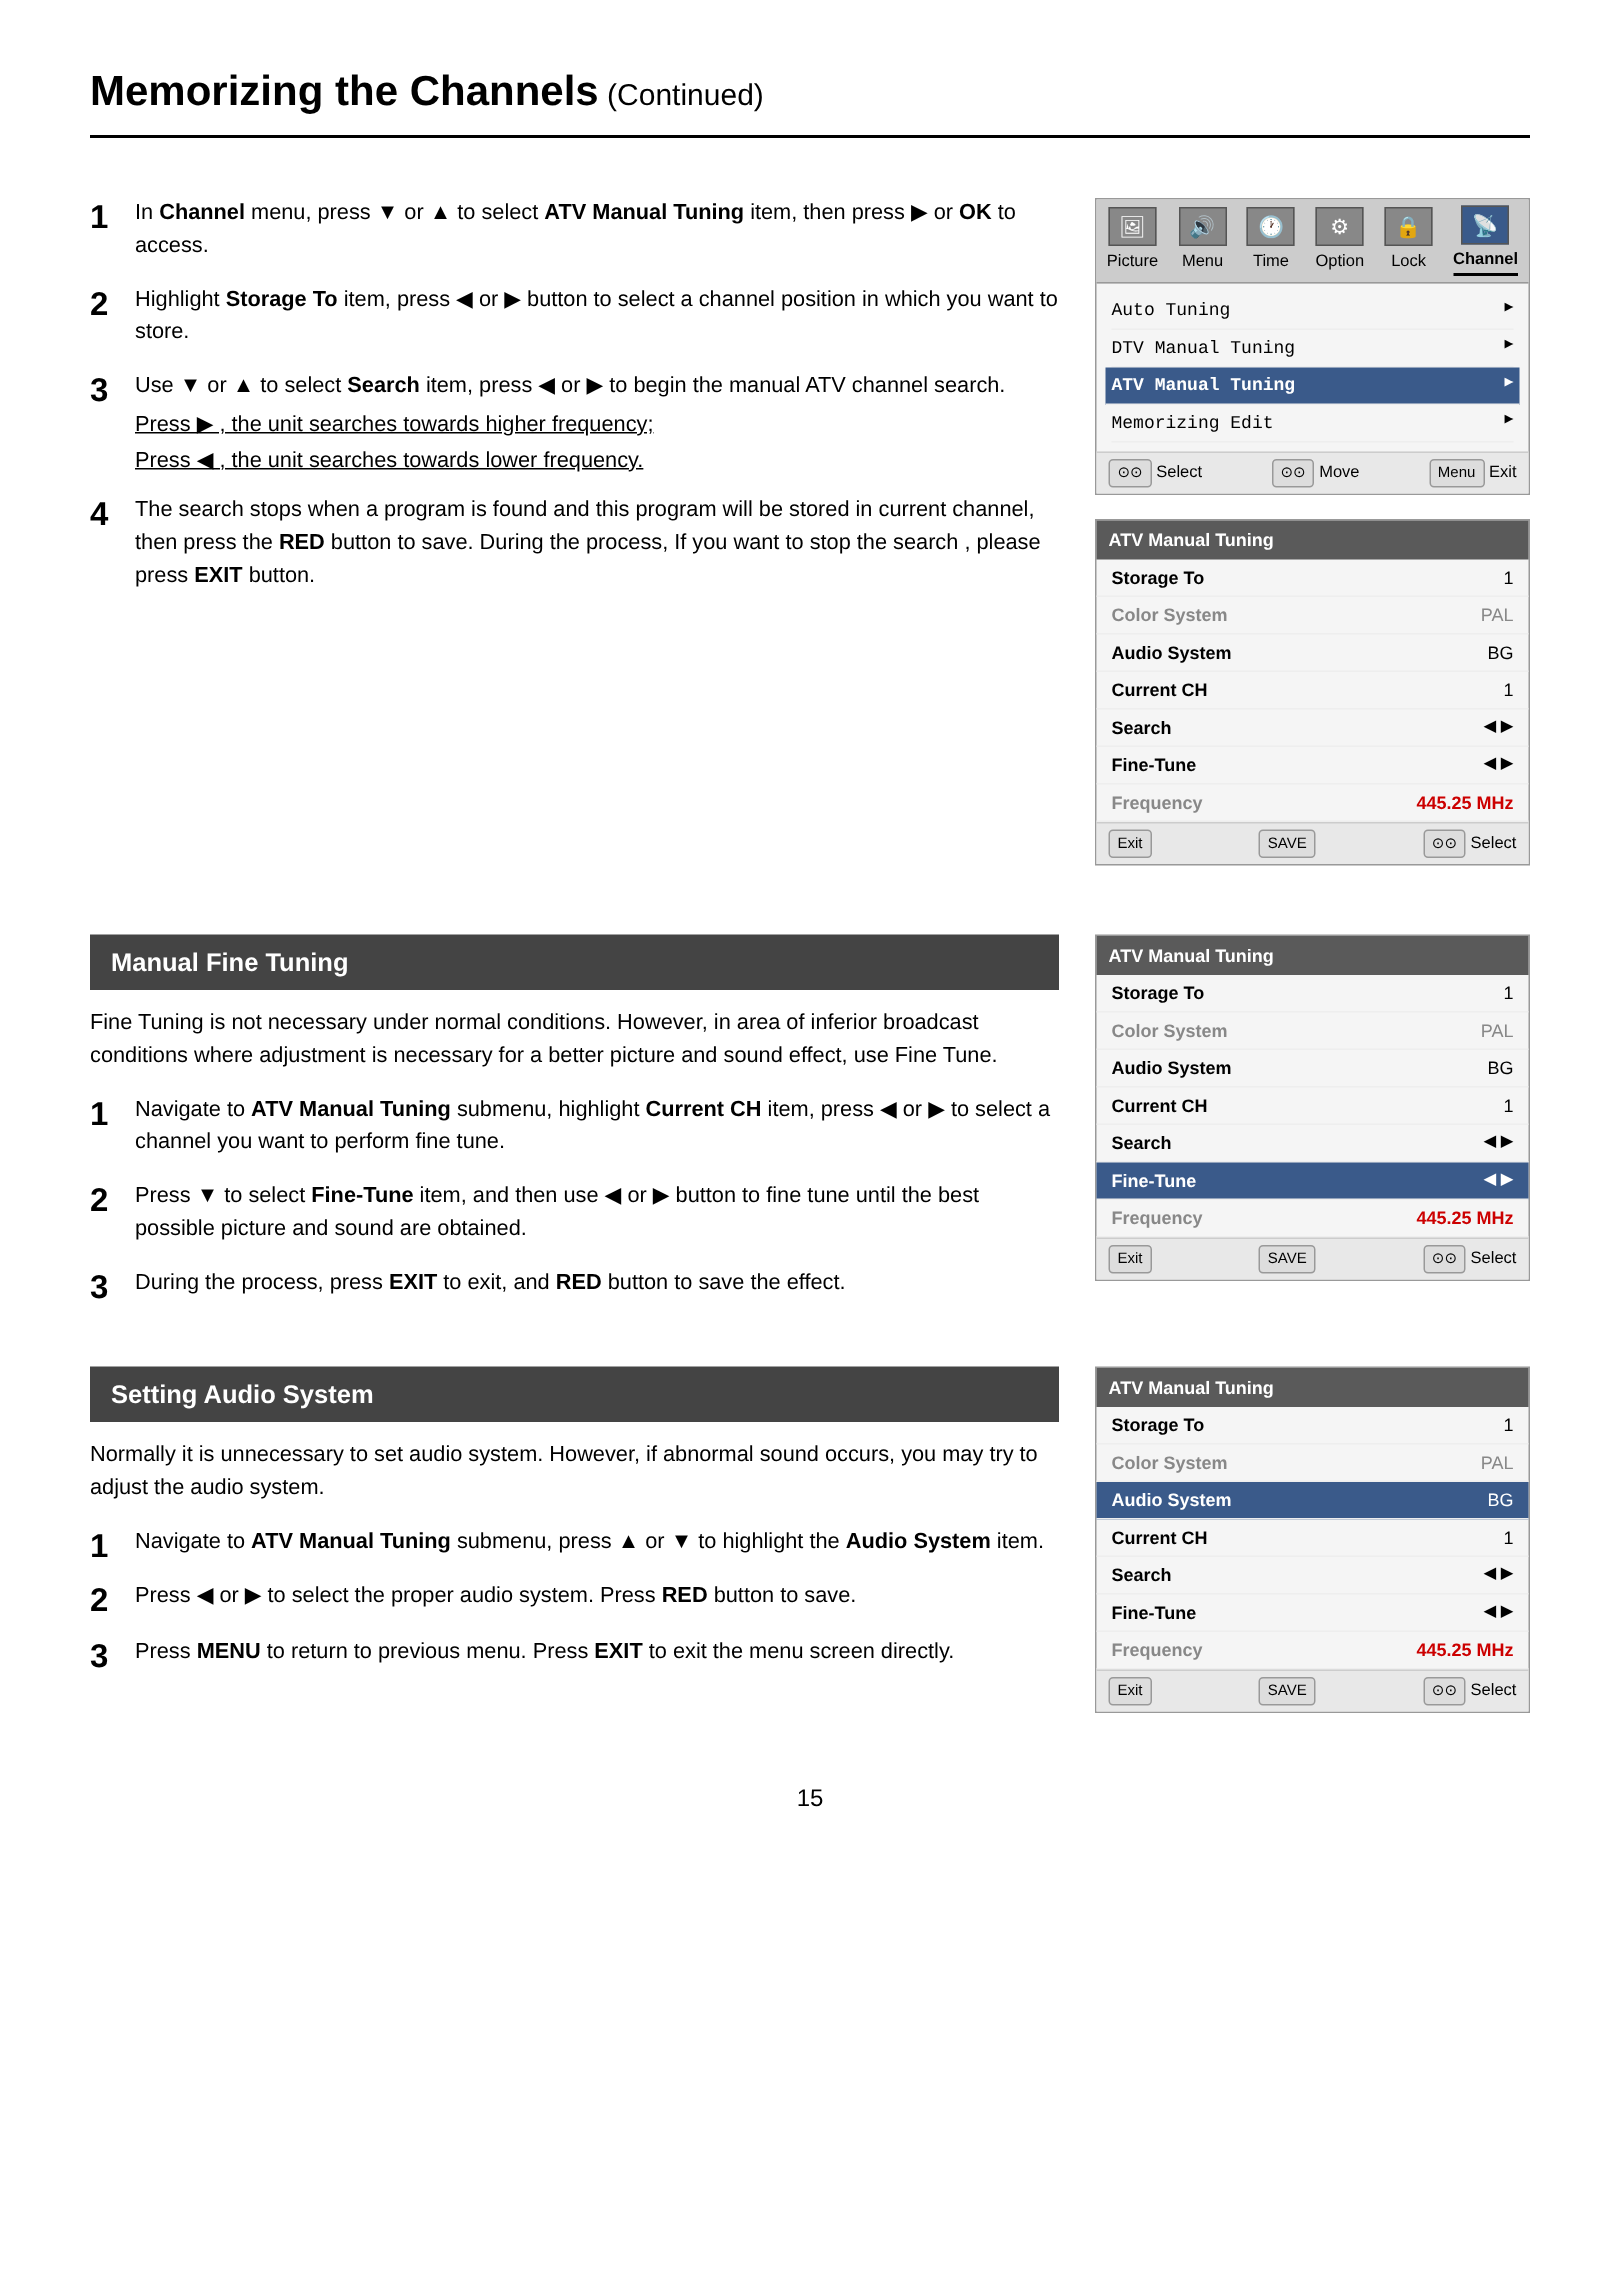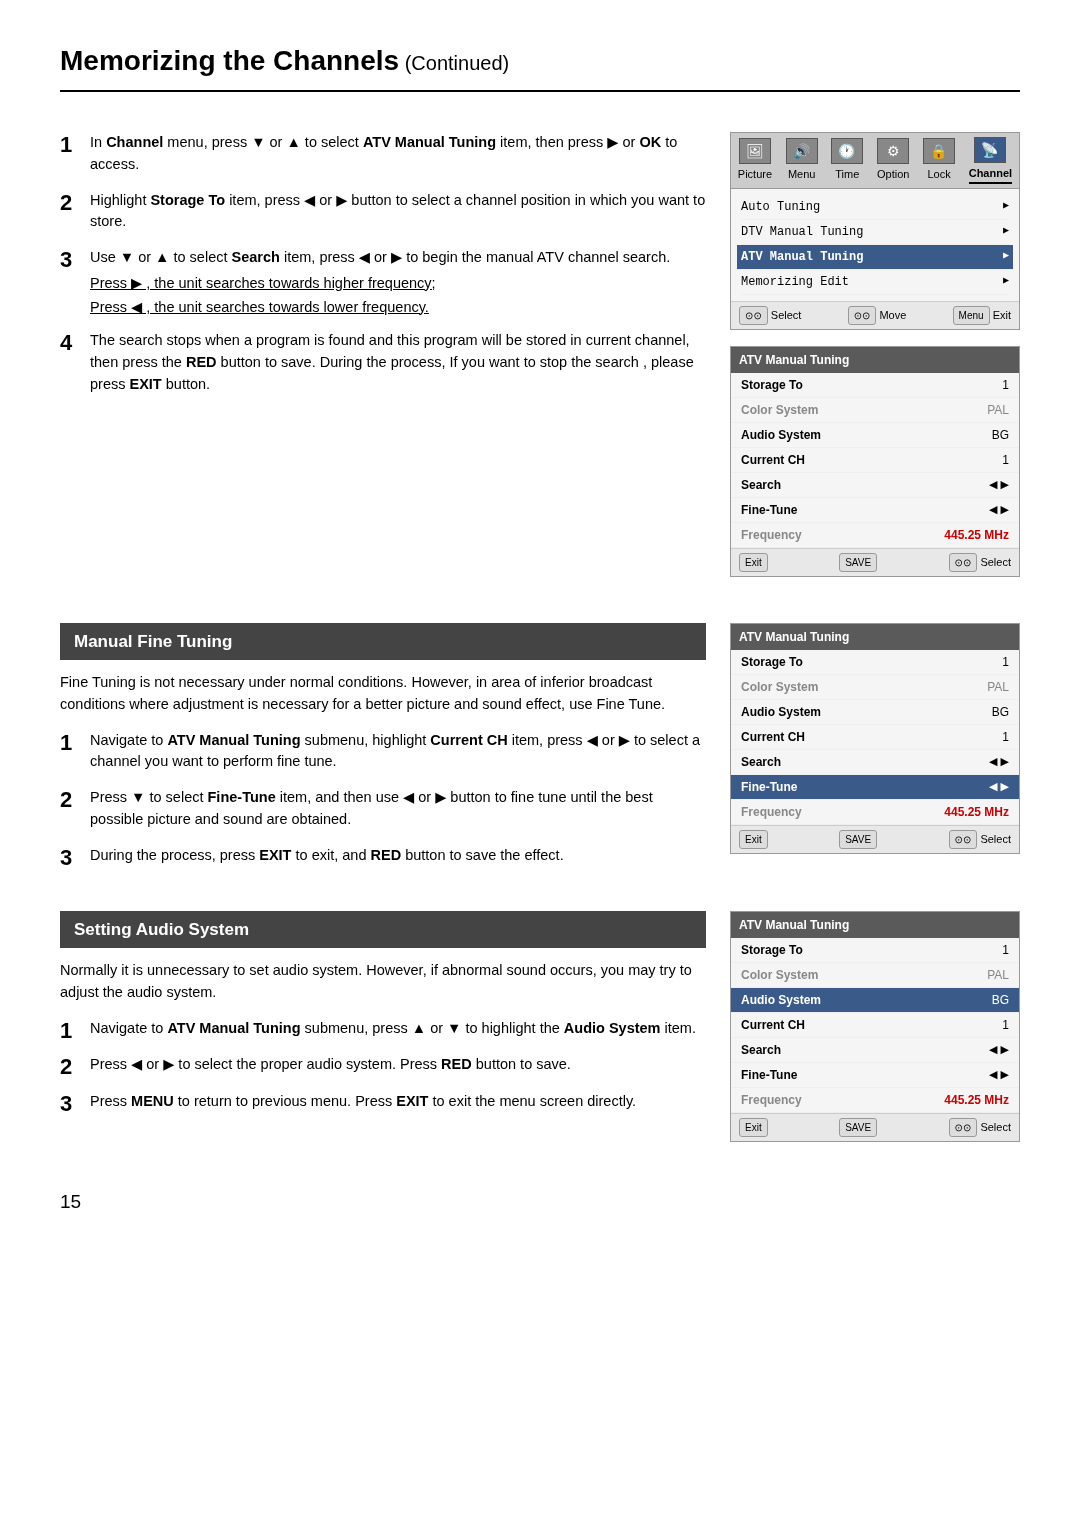--- a/index.html
+++ b/index.html
@@ -220,22 +220,23 @@
       margin: 14px 0;
       font-size: 13px;
     }
 
     .note-title {
       font-weight: bold;
       margin-bottom: 4px;
     }
 
     .page-number {
+      text-align: center;
       margin-top: 30px;
-      font-size: 19px;
+      font-size: 16px;
     }
 
     .sub-steps {
       margin-top: 4px;
       padding-left: 0;
       list-style: none;
     }
 
     .sub-steps li {
       margin-bottom: 2px;

